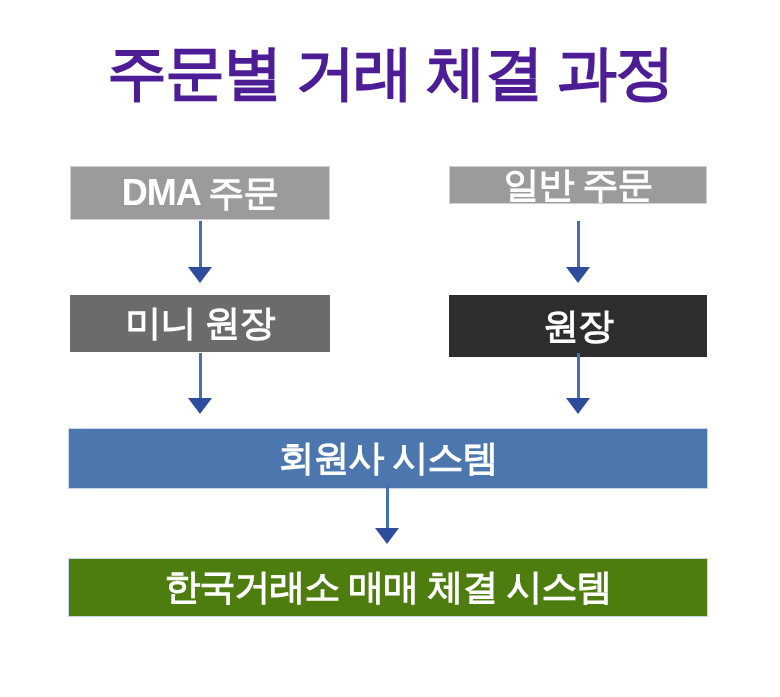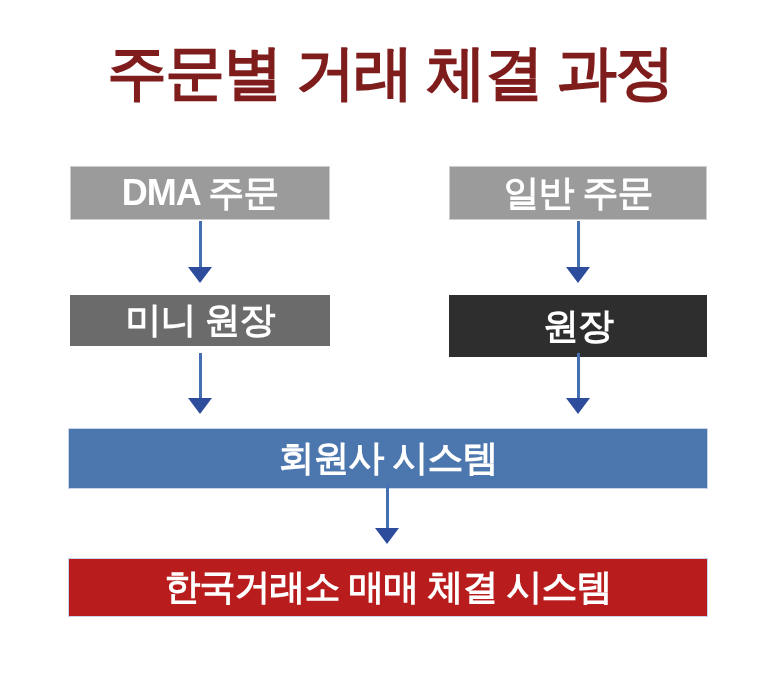--- a/index.html
+++ b/index.html
@@ -14,40 +14,40 @@
   }
   .title {
     position: absolute;
     top: 40px;
     left: 0;
     width: 100%;
     text-align: center;
     font-size: 60px;
     font-weight: bold;
     letter-spacing: -2px;
-    color: #7f1d1d;
+    color: #4c1d95;
     line-height: 1.1;
   }
   .node {
     position: absolute;
     display: flex;
     align-items: center;
     justify-content: center;
     color: #ffffff;
     font-weight: bold;
     font-size: 36px;
     letter-spacing: -1px;
   }
   .node-label { white-space: nowrap; }
 
   
   .node-dma     { left: 70px;  top: 166px; width: 260px; height: 54px; border: 1px solid rgba(230,230,230,0.7); }
-  .node-general { left: 449px; top: 166px; width: 258px; height: 54px; border: 1px solid rgba(230,230,230,0.7); }
+  .node-general { left: 449px; top: 166px; width: 258px; height: 38px; border: 1px solid rgba(230,230,230,0.7); }
   
-  .node-mini    { left: 70px;  top: 295px; width: 260px; height: 51px; }
+  .node-mini    { left: 70px;  top: 295px; width: 260px; height: 57px; }
   .node-ledger  { left: 449px; top: 295px; width: 258px; height: 62px; }
   
   .node-member  { left: 68px;  top: 428px; width: 640px; height: 61px; border: 1px solid #c9d6ea; }
   
   .node-krx     { left: 68px;  top: 558px; width: 640px; height: 59px; border: 1px solid #c9d6ea; }
 
   .arrow {
     position: absolute;
     width: 24px;
     display: flex;
@@ -117,17 +117,17 @@
 
   <div class="node node-member" style="background-color: rgb(75, 119, 174);">
     <span class="node-label">회원사 시스템</span>
   </div>
 
   <div class="arrow arrow-e">
     <div class="stem" style="background-color: rgb(68, 112, 178);"></div>
     <div class="head" style="border-top-color: rgb(45, 77, 156);"></div>
   </div>
 
-  <div class="node node-krx" style="background-color: #b91c1c;">
+  <div class="node node-krx" style="background-color: #4d7c0f;">
     <span class="node-label">한국거래소 매매 체결 시스템</span>
   </div>
 
 </div>
 
 </body></html>

